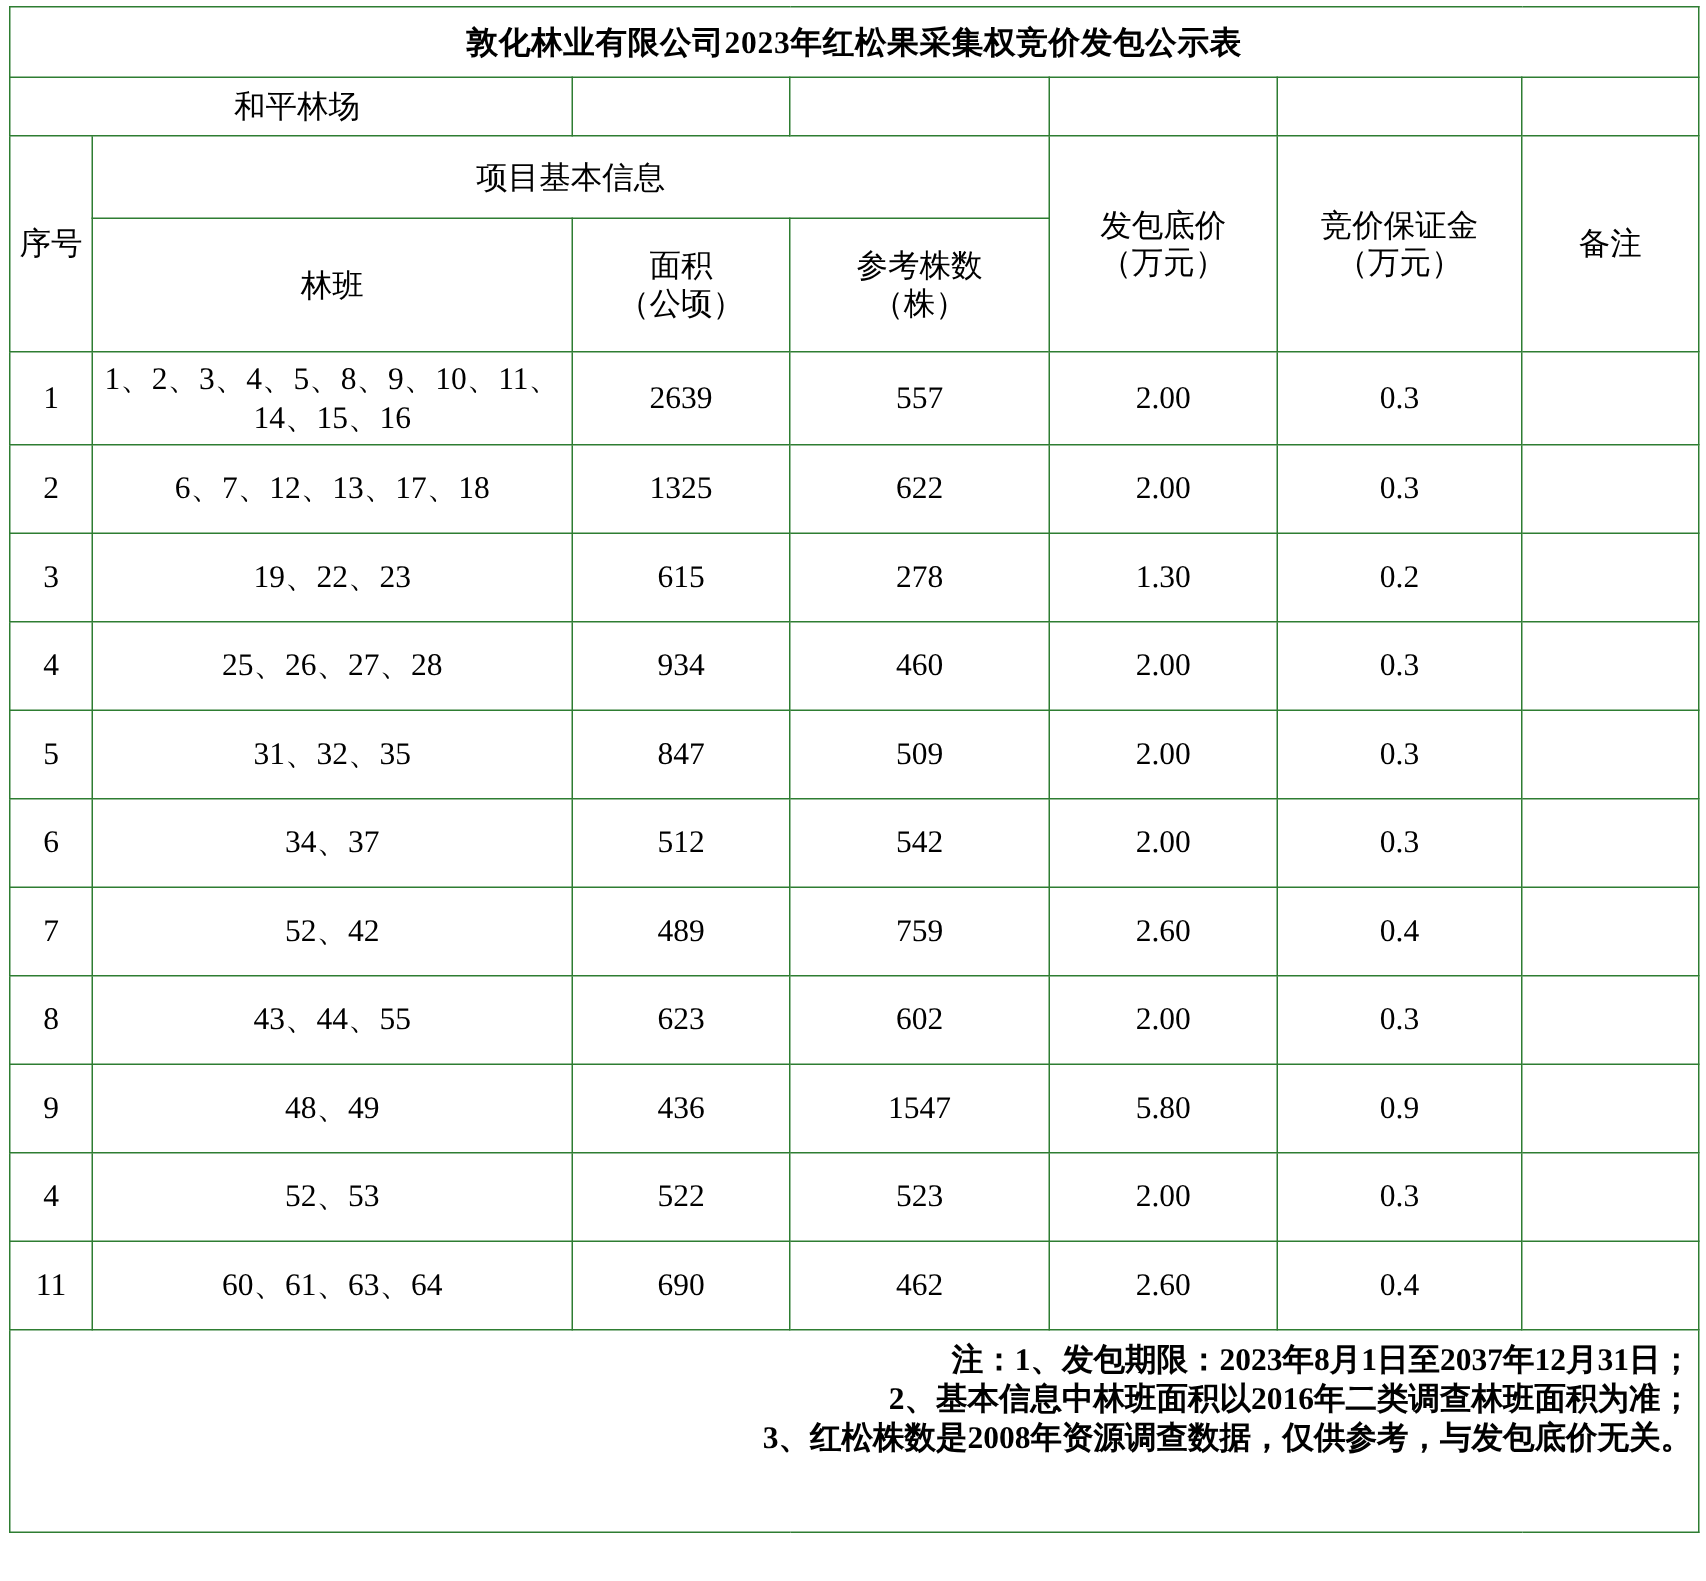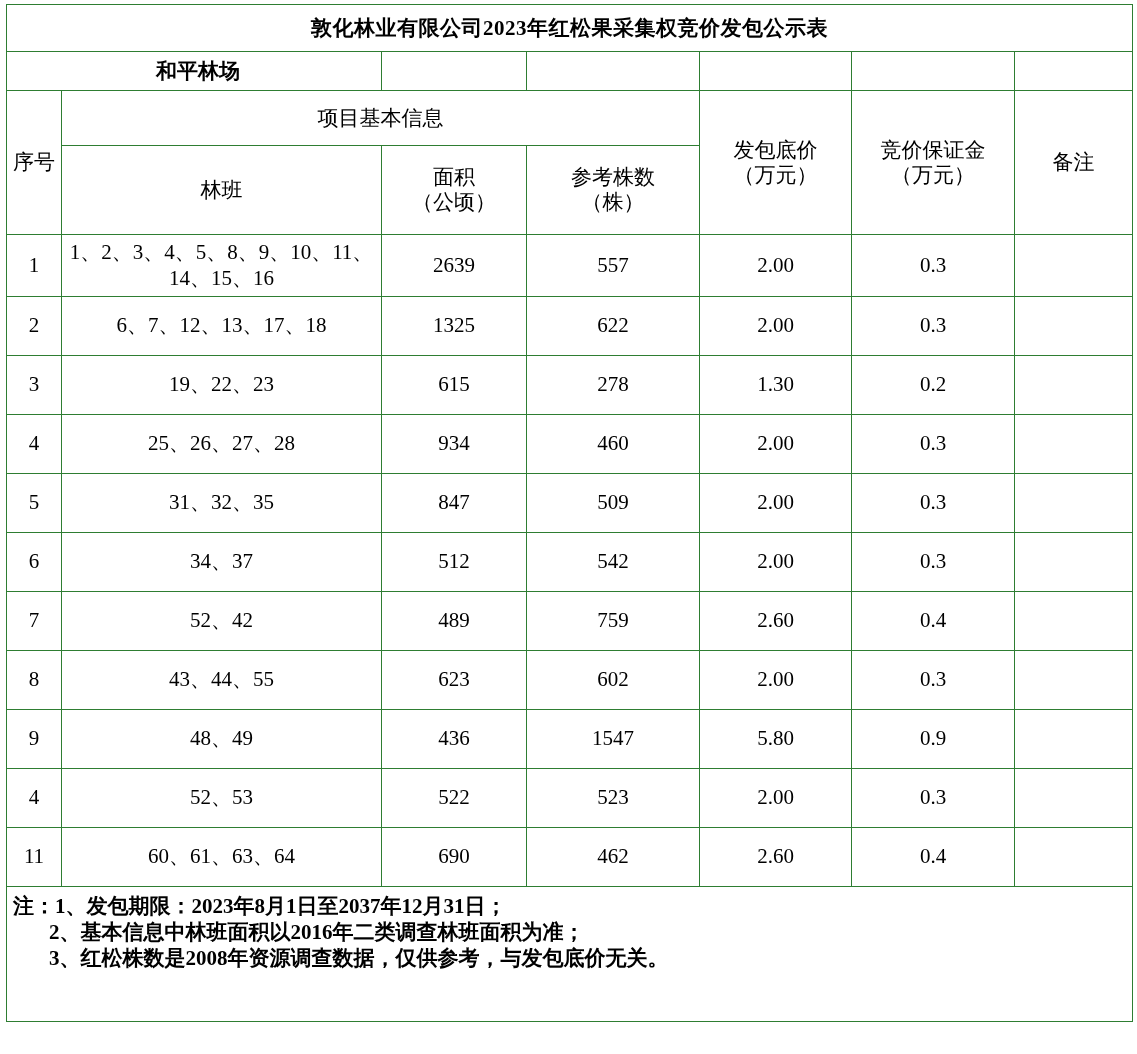--- a/index.html
+++ b/index.html
@@ -41,21 +41,21 @@
     border: 1px solid #2e7d32;
     font-size: 31px;
     font-weight: bold;
     letter-spacing: 0.5px;
     height: 46px;
     text-align: center;
   }
   .subtitle-cell {
     text-align: right;
     font-size: 22px;
-    font-weight: bold;
+    font-weight: normal;
     height: 38px;
     padding-left: 8px !important;
   }
   .blank-cell {
     height: 38px;
   }
   .hdr {
     font-size: 22px;
     font-weight: normal;
   }
@@ -78,20 +78,21 @@
     font-size: 22px;
     font-weight: bold;
     line-height: 1.5;
     padding: 6px 4px 8px 6px !important;
     height: 120px;
     vertical-align: top !important;
   }
   .note-line {
     display: block;
     white-space: pre;
+    text-align: right;
   }
   .note-line.indent {
     padding-left: 36px;
   }
 </style>
 </head>
 <body>
 
 <div class="sheet">
 

